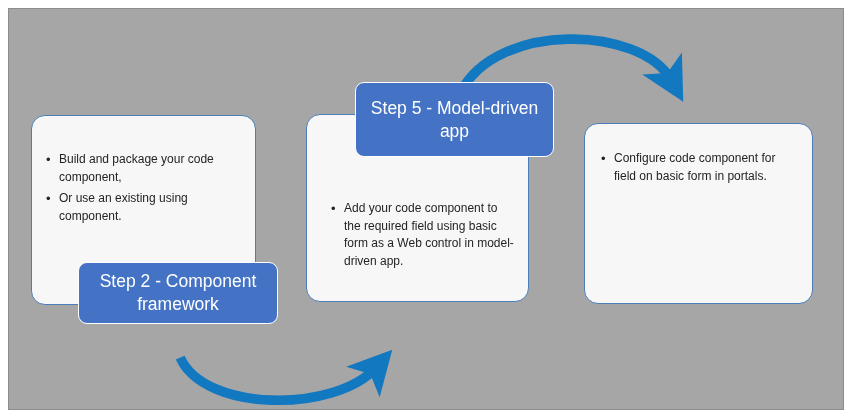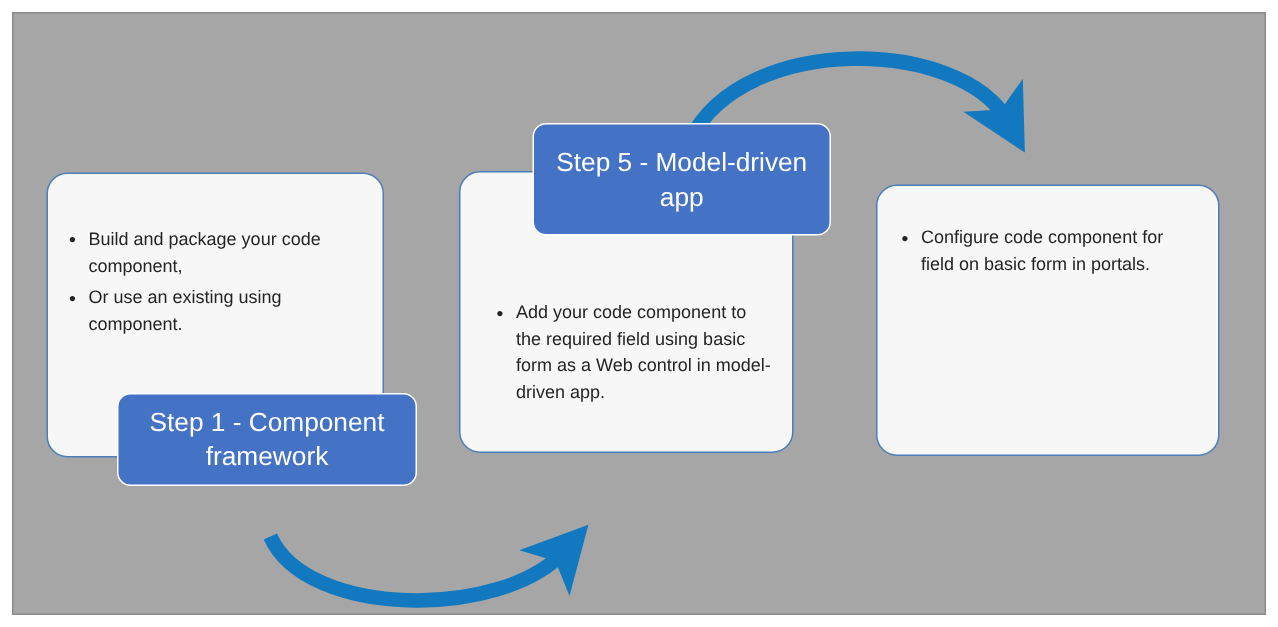--- a/index.html
+++ b/index.html
@@ -113,21 +113,21 @@
           <path d="M 0.6 0.6 L 11 6 L 0.6 11.4 L 3.2 6 Z" fill="#1278c0"></path>
         </marker>
       </defs>
 
       <path d="M 168 338 C 192 392, 320 392, 360 348" fill="none" stroke="#1278c0" stroke-width="9.5" stroke-linecap="butt" marker-end="url(#ah)"></path>
 
       <path d="M 443 78 C 478 8, 620 12, 650 66" fill="none" stroke="#1278c0" stroke-width="9.5" stroke-linecap="butt" marker-end="url(#ah)"></path>
     </svg>
 
     <div class="step-box" style="left:69px; top:253px; width:200px; height:62px;">
-      <span>Step 1 - Component framework</span>
+      <span>Step 2 - Component framework</span>
     </div>
 
     <div class="step-box" style="left:346px; top:73px; width:199px; height:75px;">
       <span>Step 5 - Model-driven app</span>
     </div>
 
 
   </div>
 </div>
 

